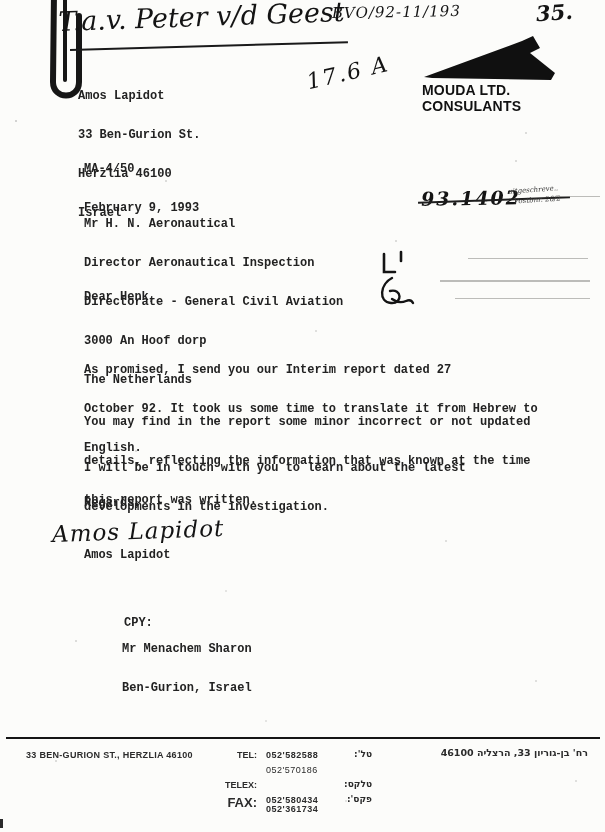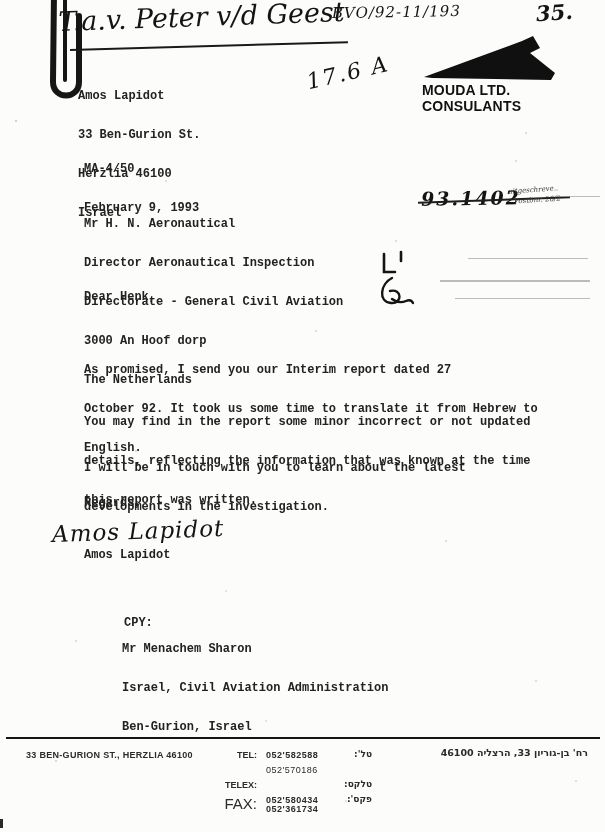--- a/index.html
+++ b/index.html
@@ -125,39 +125,38 @@
 
   <div class="abs typed" style="left:84px; top:497px;">Regards,</div>
 
   <div class="abs hand" style="left:52px; top:518px; font-size:23px; transform:rotate(-2deg); letter-spacing:1px;">Amos Lapidot</div>
 
   <div class="abs typed" style="left:84px; top:549px;">Amos Lapidot</div>
 
   <div class="abs typed" style="left:84px; top:617px;margin-left:40px;">CPY:</div>
   <div class="abs typed" style="left:122px; top:617px;">
     <div class="ln">Mr Menachem Sharon</div>
-    <div class="ln">Israel, Civil Aviation Administration</div>
     <div class="ln">Ben-Gurion, Israel</div>
   </div>
 
   <div class="abs" style="left:6px; top:737px; width:594px; height:2px; background:#151515;"></div>
 
   <div class="abs sans" style="left:26px; top:750px; font-size:9px; font-weight:bold; color:#2b2b2b; letter-spacing:0.3px;">33 BEN-GURION ST., HERZLIA 46100</div>
 
   <div class="abs sans" style="left:205px; top:750px; width:52px; text-align:right; font-size:9px; font-weight:bold; color:#2b2b2b;">TEL:</div>
   <div class="abs sans" style="left:266px; top:750px; font-size:9px; font-weight:bold; color:#2b2b2b; letter-spacing:0.5px;">052'582588</div>
   <div class="abs heb" style="left:330px; top:749px; width:42px; font-size:9px; font-weight:bold; color:#2b2b2b;">טל':</div>
 
   <div class="abs sans" style="left:266px; top:765px; font-size:9px; font-weight:normal; color:#2b2b2b; letter-spacing:0.5px;">052'570186</div>
 
   <div class="abs sans" style="left:205px; top:780px; width:52px; text-align:right; font-size:9px; font-weight:bold; color:#2b2b2b;">TELEX:</div>
   <div class="abs sans" style="left:266px; top:780px; font-size:9px; font-weight:bold; color:#2b2b2b; letter-spacing:0.5px;margin-top:24px;">052'361734</div>
   <div class="abs heb" style="left:330px; top:779px; width:42px; font-size:9px; font-weight:bold; color:#2b2b2b;">טלקס:</div>
 
-  <div class="abs sans" style="left:205px; top:795px; width:52px; text-align:right; font-size:15px; font-weight:normal; color:#2b2b2b;">FAX:</div>
+  <div class="abs sans" style="left:205px; top:795px; width:52px; text-align:right; font-size:13px; font-weight:bold; color:#2b2b2b;">FAX:</div>
   <div class="abs sans" style="left:266px; top:795px; font-size:9px; font-weight:bold; color:#2b2b2b; letter-spacing:0.5px;">052'580434</div>
   <div class="abs heb" style="left:330px; top:794px; width:42px; font-size:9px; font-weight:bold; color:#2b2b2b;">פקס':</div>
 
   <div class="abs heb" style="left:410px; top:747px; width:178px; font-size:9.5px; font-weight:bold; color:#2b2b2b;">רח' בן-גוריון 33, הרצליה 46100</div>
 
   <div class="abs" style="left:0; top:819px; width:3px; height:9px; background:#2a2a2a;"></div>
 
 </div>
 
 </body></html>

